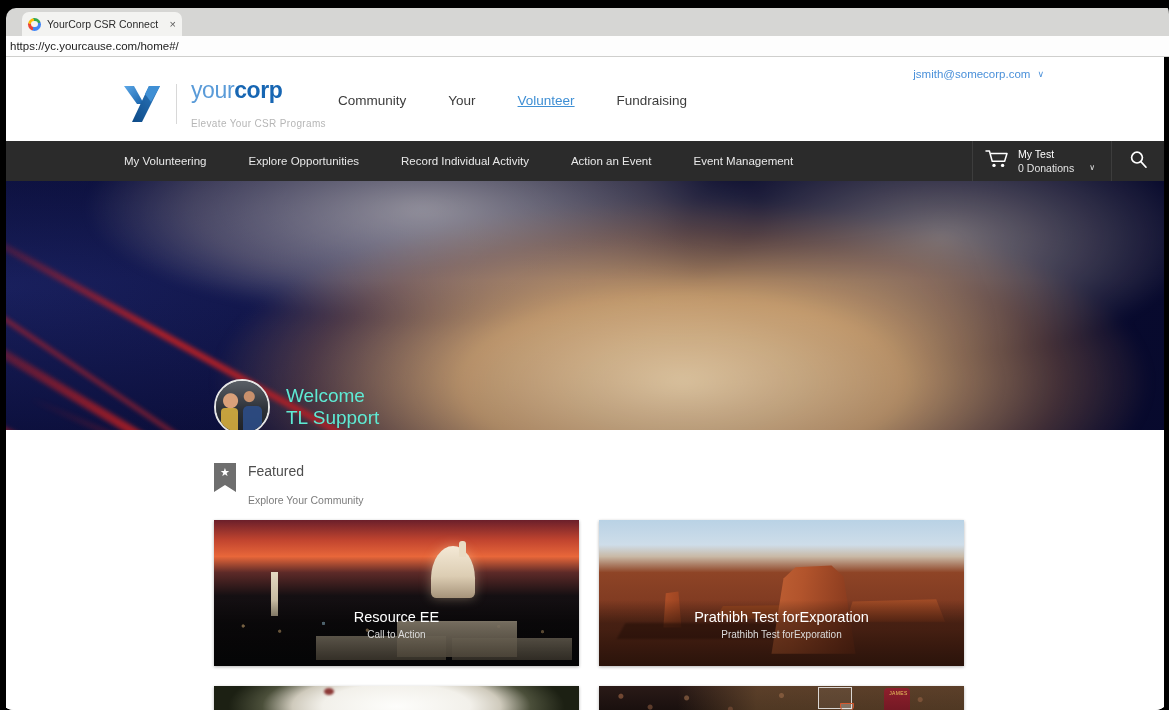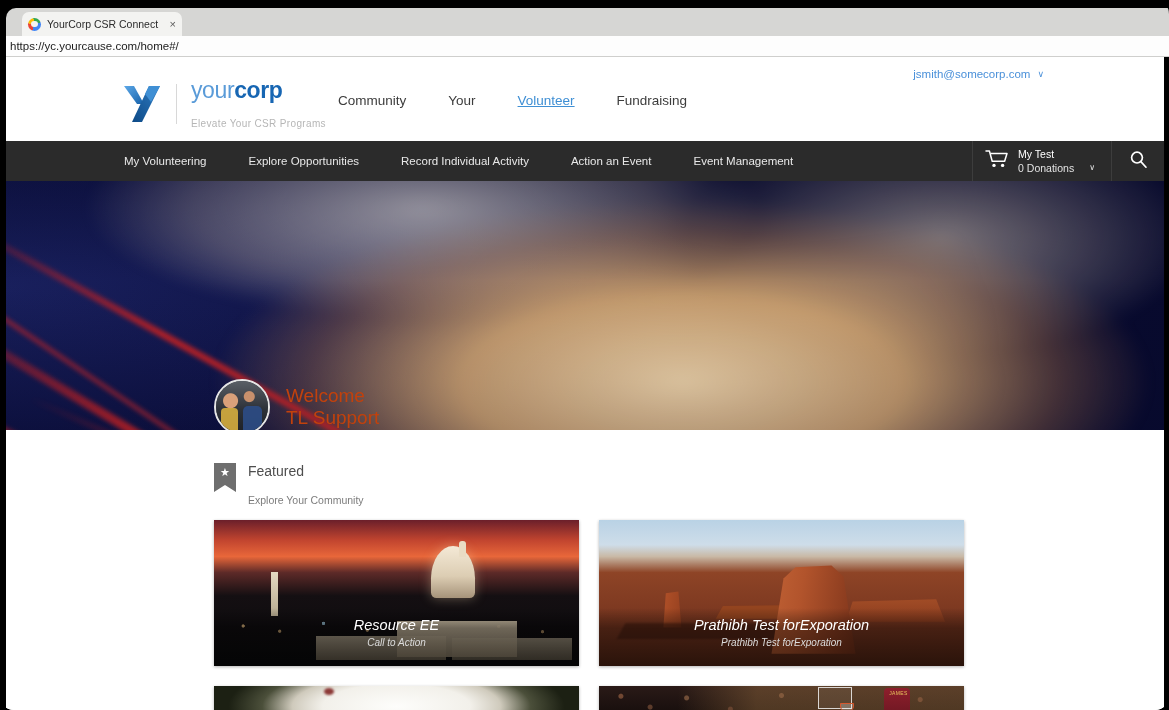--- a/index.html
+++ b/index.html
@@ -199,21 +199,21 @@
       linear-gradient(180deg, #5a5f66 0%, #2d3138 55%, #1d2026 100%);
   }
   .avatar .ph2 {
     position: absolute; left: 10%; top: 52%; width: 32%; height: 48%;
     background: #e0b63f; border-radius: 4px 4px 0 0; opacity: .85;
   }
   .avatar .ph3 {
     position: absolute; left: 52%; top: 48%; width: 36%; height: 52%;
     background: #2c4d86; border-radius: 5px 5px 0 0; opacity: .9;
   }
-  .welcome-text { color: #c2410c; }
+  .welcome-text { color: #5eead4; }
   .welcome-text .l1 { font-size: 19px; font-weight: 400; line-height: 1.18; }
   .welcome-text .l2 { font-size: 19px; font-weight: 400; line-height: 1.18; }
 
   
   .featured {
     position: relative; background: #fff; padding-top: 33px;
   }
   .featured-head {
     margin-left: 208px;
     display: flex; align-items: flex-start; gap: 12px;
@@ -237,24 +237,23 @@
     gap: 20px;
   }
   .fcard {
     position: relative; height: 146px; overflow: hidden;
     box-shadow: 0 1px 3px rgba(0,0,0,0.3);
     cursor: pointer;
   }
   .fcard .img { position: absolute; inset: 0; }
   .fcard .cap {
     position: absolute; left: 0; right: 0; bottom: 0;
-    padding: 9px 10px 18px;
+    padding: 9px 10px 26px;
     text-align: center; color: #fff;
     background: linear-gradient(180deg, rgba(0,0,0,0) 0%, rgba(0,0,0,0.42) 35%, rgba(0,0,0,0.55) 100%);
-    font-style: italic;
   }
   .fcard .cap .t { font-size: 14.5px; line-height: 1.2; }
   .fcard .cap .s { font-size: 10px; color: #dcdcdc; margin-top: 2px; }
 
   
   .img-capitol {
     background:
       linear-gradient(180deg, #6b1f2a 0%, #c2452f 14%, #e8673a 25%, #5d2a28 36%, #140f12 52%, #0a0a0c 100%);
   }
   .img-capitol .dome-top {

